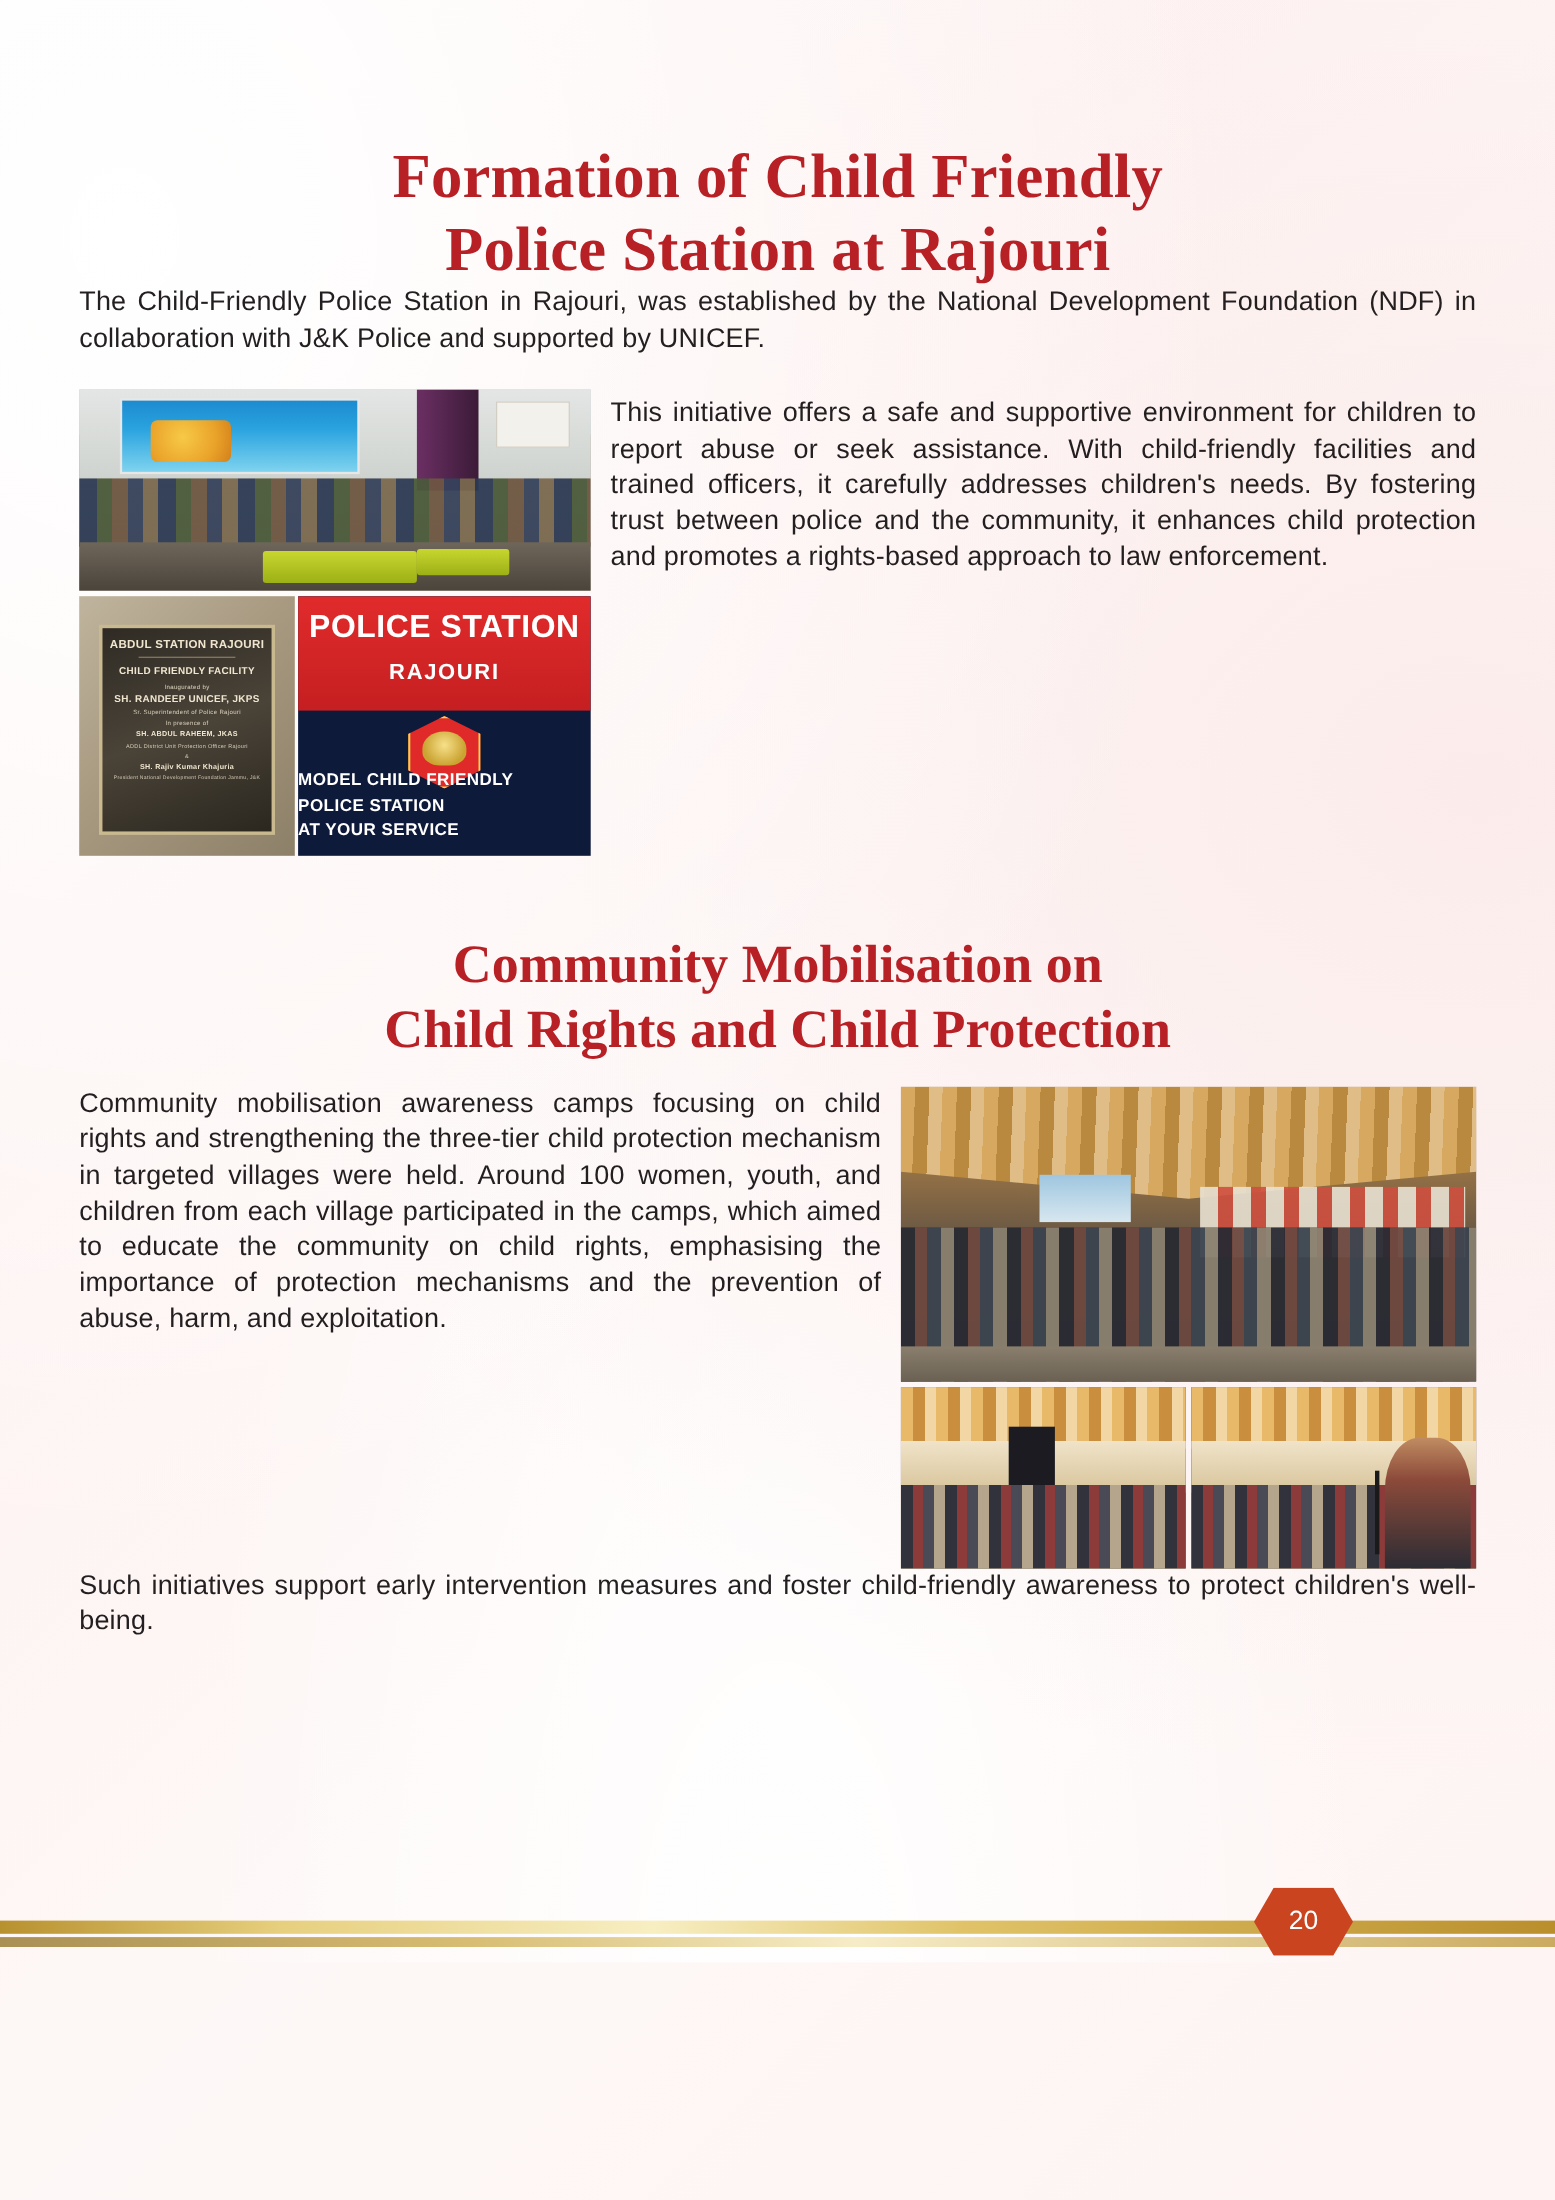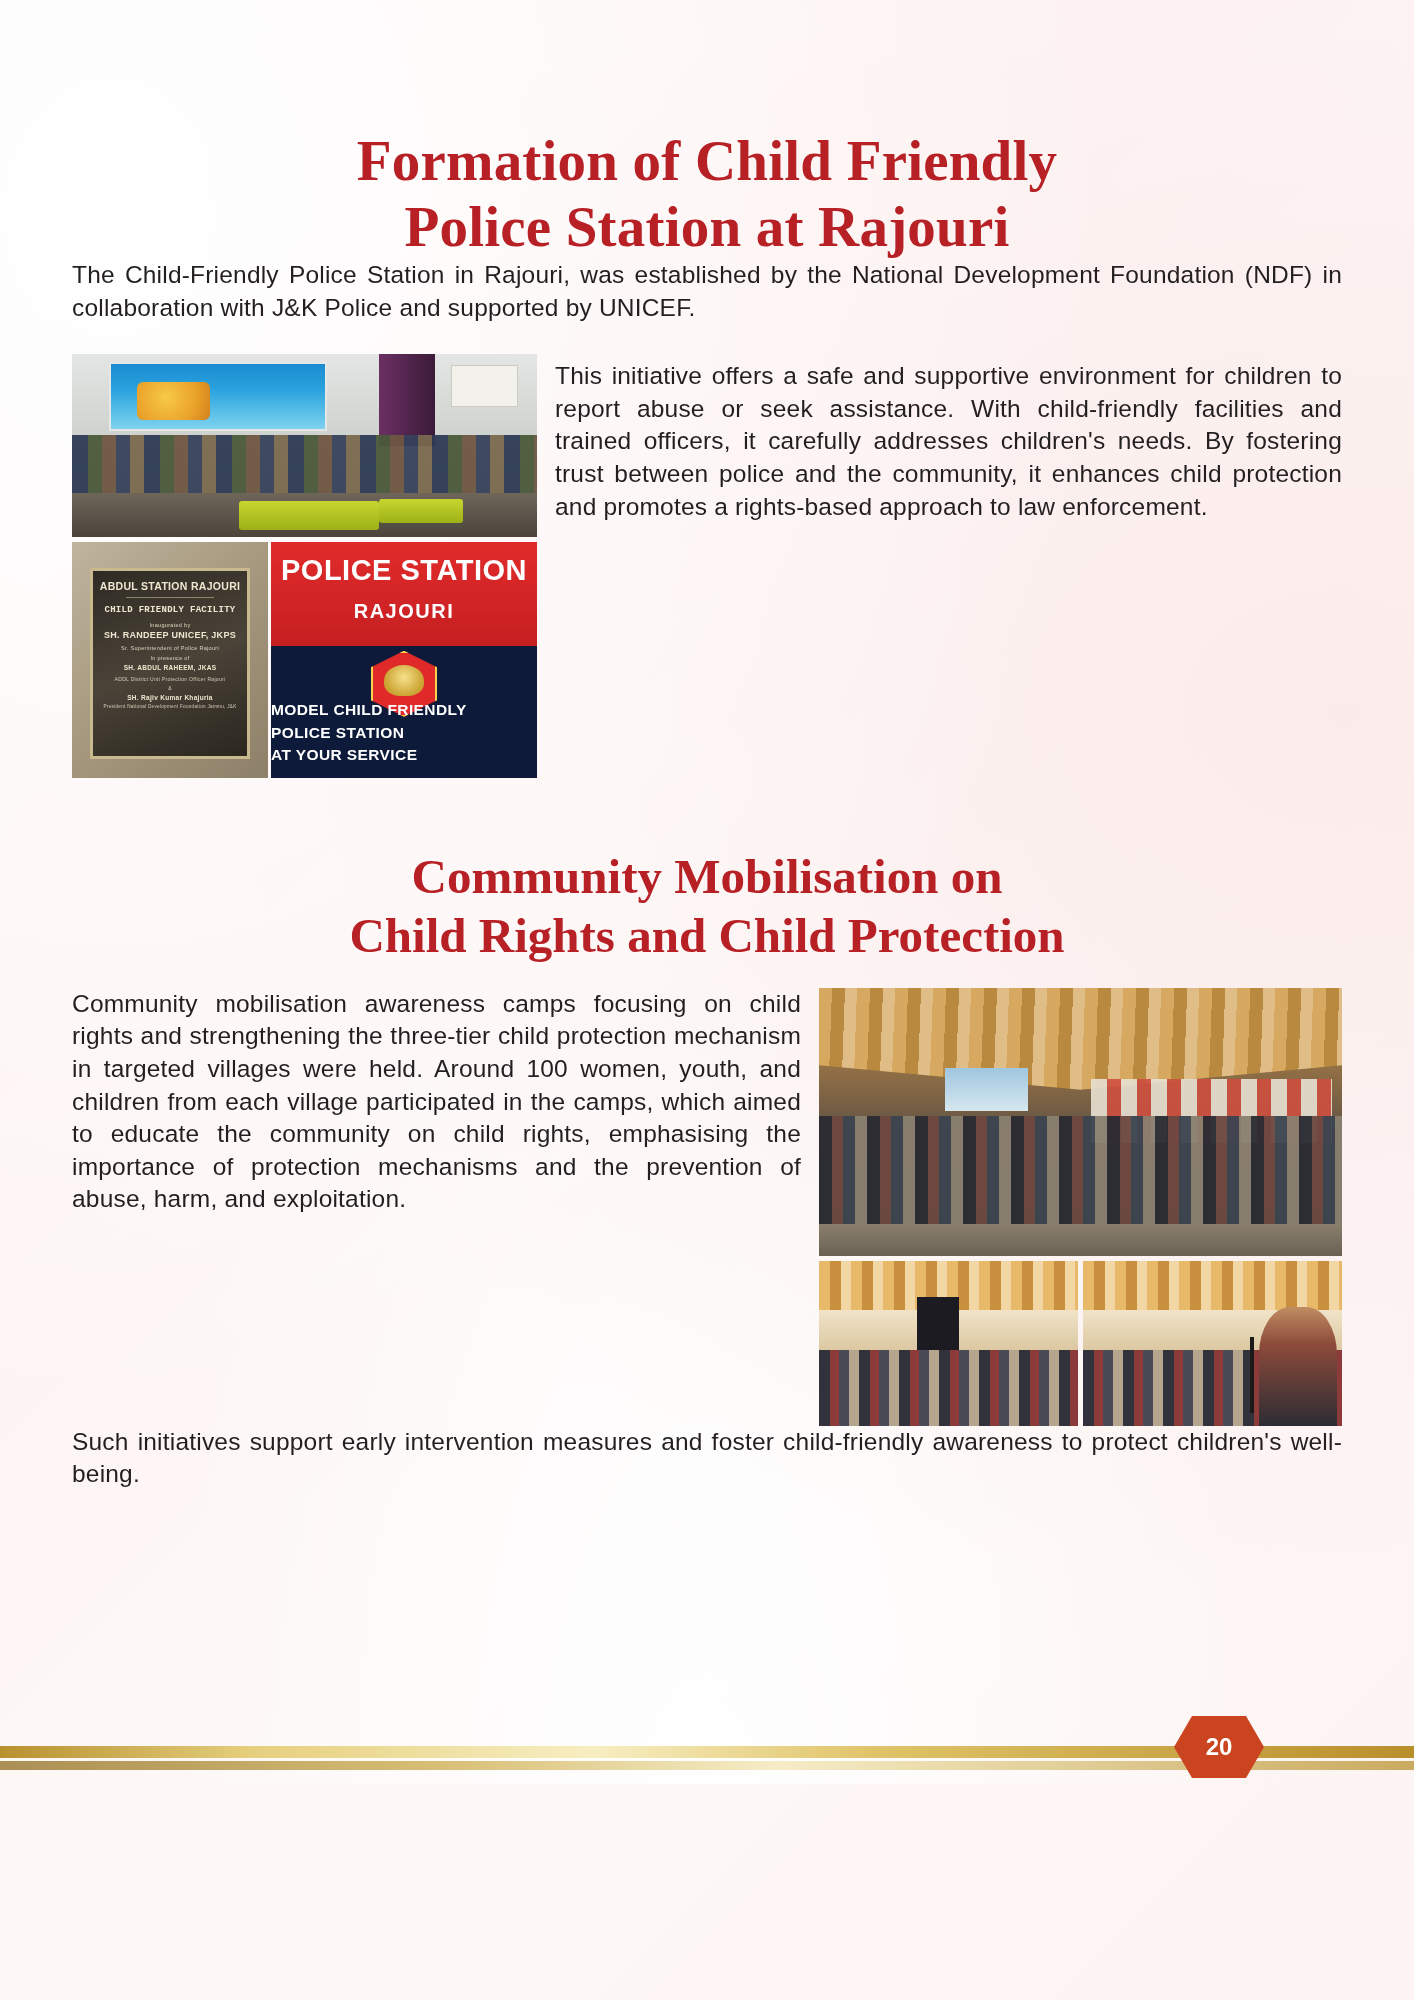--- a/index.html
+++ b/index.html
@@ -150,21 +150,21 @@
     position: absolute; left: 9%; top: 11%; right: 9%; bottom: 8%;
     background: linear-gradient(160deg,#2f2b24 0%, #4a4338 50%, #2b271f 100%);
     border: 3px solid #c8b98f;
     color: #f0e6cf;
     padding: 9px 6px 4px;
     box-sizing: border-box;
     text-align: center;
   }
   .plaque-inner div { line-height: 1.25; letter-spacing: .3px; }
   .pl-t1 { font-size: 10.5px; font-weight: bold; }
-  .pl-t2 { font-size: 9px; font-weight: bold; margin-top: 7px; font-family: Liberation Mono, monospace; }
+  .pl-t2 { font-size: 9px; font-weight: bold; margin-top: 7px; }
   .pl-t3 { font-size: 5.5px; margin-top: 5px; opacity: .88; }
   .pl-t4 { font-size: 9px; font-weight: bold; margin-top: 2px; }
   .pl-t5 { font-size: 5.5px; margin-top: 3px; opacity: .85; }
   .pl-t6 { font-size: 6.5px; font-weight: bold; margin-top: 3px; }
   .pl-t7 { font-size: 5px; margin-top: 3px; opacity: .8; }
   .pl-t8 { font-size: 6.5px; font-weight: bold; margin-top: 3px; }
   .pl-t9 { font-size: 4.6px; margin-top: 2px; opacity: .8; }
   .pl-rule { width: 62%; height: 1px; background: #c8b98f; margin: 4px auto; opacity:.6;}
 
   .photo-sign {
@@ -340,32 +340,32 @@
   .footer-bar2 {
     position: absolute;
     left: 0; bottom: 14px;
     width: 100%;
     height: 9px;
     background: linear-gradient(90deg,#8d6d1f 0%, #caa845 30%, #f3e6b4 55%, #b9922f 100%);
     opacity: .75;
   }
   .page-badge {
     position: absolute;
-    right: 150px;
+    right: 184px;
     bottom: 6px;
     width: 90px;
     height: 62px;
     background: #c9441f;
     clip-path: polygon(20% 0%, 80% 0%, 100% 50%, 80% 100%, 20% 100%, 0% 50%);
     display: flex;
     align-items: center;
     justify-content: center;
     color: #ffffff;
     font-size: 24px;
-    font-weight: bold;
+    font-weight: normal;
     font-family: "Liberation Sans", sans-serif;
   }
 </style>
 </head>
 <body>
 
 <div class="page">
   <div class="bg-wash"></div>
 
   <div class="content">

